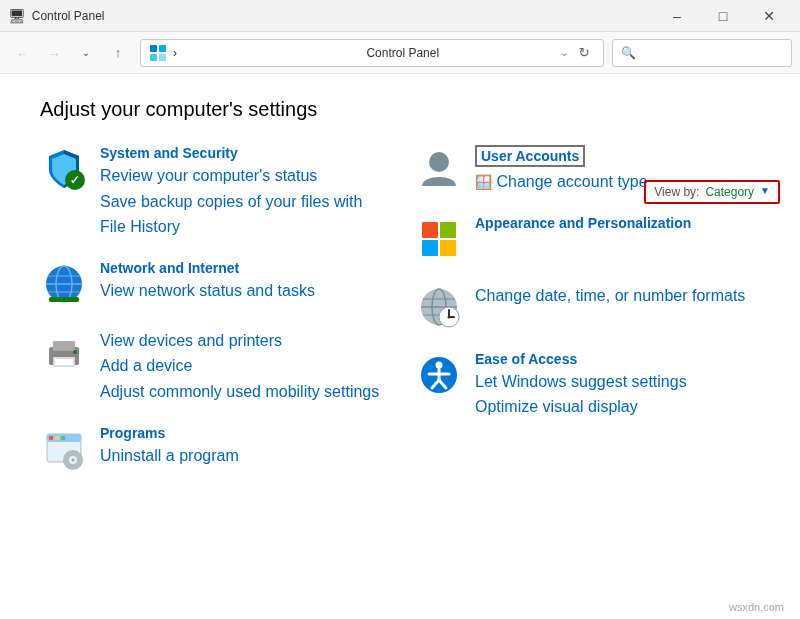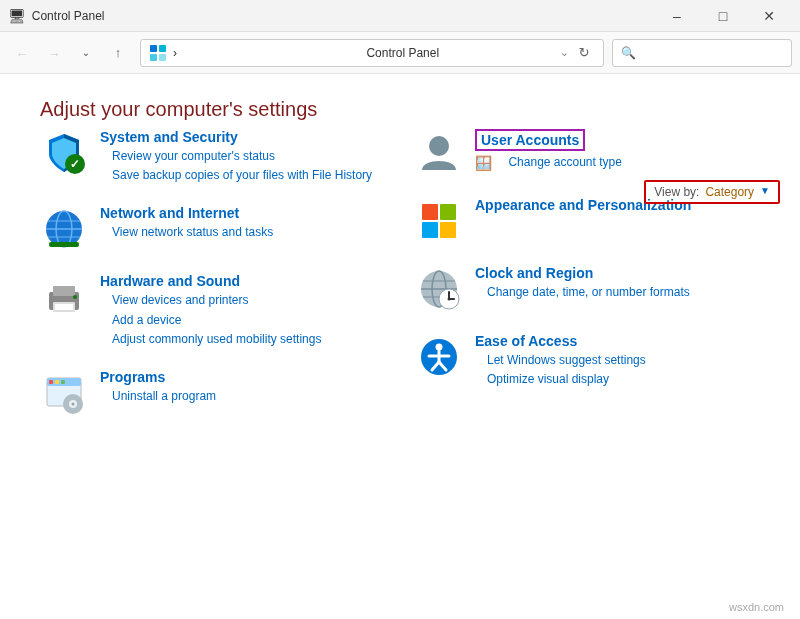--- a/index.html
+++ b/index.html
@@ -129,39 +129,39 @@
     }
 
     
     .main-content {
       padding: 24px 40px;
       background: #fff;
     }
 
     .page-title {
       font-size: 20px;
-      color: #7f1d1d;
-      margin-bottom: 8px;
+      color: #000000;
+      margin-bottom: 24px;
       font-weight: 400;
     }
 
     .view-by {
       position: absolute;
       top: 106px;
       right: 20px;
       display: flex;
       align-items: flex-start;
       gap: 6px;
       font-size: 12px;
       border: 2px solid #cc0000;
       padding: 3px 8px;
       border-radius: 2px;
     }
     .view-by-label { color: #555; }
-    .view-by-value { color: #a16207; font-weight: 500; }
+    .view-by-value { color: #15803d; font-weight: 500; }
     .view-by-chevron { color: #0067c0; font-size: 10px; }
 
     .settings-grid {
       display: grid;
       grid-template-columns: 1fr 1fr;
       gap: 0;
       column-gap: 30px;
     }
 
     .setting-item {
@@ -185,32 +185,31 @@
     .setting-title {
       color: #0067c0;
       font-size: 14px;
       font-weight: 700;
       cursor: pointer;
       text-decoration: none;
       display: block;
       margin-bottom: 2px;
     }
     .setting-title.highlighted {
-      border: 2px solid #a21caf;
+      border: 2px solid #737373;
       padding: 1px 4px;
       display: inline-block;
     }
 
     .setting-link {
       color: #0067c0;
-      font-size: 12px;
+      font-size: 16px;
       cursor: pointer;
       display: block;
       line-height: 1.6;
-      margin-left: 12px;
     }
 
     .watermark {
       position: fixed;
       bottom: 6px;
       right: 16px;
       font-size: 11px;
       color: #aaa;
     }
   </style>
@@ -311,21 +310,20 @@
           <svg width="46" height="46" viewBox="0 0 46 46">
 
             <rect x="8" y="18" width="30" height="18" rx="2" fill="#888"></rect>
             <rect x="12" y="12" width="22" height="10" rx="1" fill="#aaa"></rect>
             <rect x="12" y="28" width="22" height="10" rx="1" fill="#ddd"></rect>
             <circle cx="34" cy="23" r="2" fill="#107c10"></circle>
             <rect x="14" y="30" width="18" height="6" rx="0" fill="white"></rect>
           </svg>
         </div>
         <div class="setting-info">
-          <a class="setting-title">Hardware and Sound</a>
           <a class="setting-link">View devices and printers</a>
           <a class="setting-link">Add a device</a>
           <a class="setting-link">Adjust commonly used mobility settings</a>
         </div>
       </div>
 
       <div class="setting-item">
         <div class="setting-icon">
           <svg width="46" height="46" viewBox="0 0 46 46">
 
@@ -392,21 +390,20 @@
             <line x1="7" y1="15" x2="39" y2="15" stroke="#78909c" stroke-width="1"></line>
             <line x1="7" y1="31" x2="39" y2="31" stroke="#78909c" stroke-width="1"></line>
 
             <circle cx="33" cy="33" r="10" fill="white" stroke="#90a4ae" stroke-width="1"></circle>
             <line x1="33" y1="33" x2="33" y2="26" stroke="#333" stroke-width="2" stroke-linecap="round"></line>
             <line x1="33" y1="33" x2="38" y2="33" stroke="#333" stroke-width="2" stroke-linecap="round"></line>
             <circle cx="33" cy="33" r="1.5" fill="#333"></circle>
           </svg>
         </div>
         <div class="setting-info">
-          <a class="setting-title">Clock and Region</a>
           <a class="setting-link">Change date, time, or number formats</a>
         </div>
       </div>
 
       <div class="setting-item">
         <div class="setting-icon">
           <svg width="46" height="46" viewBox="0 0 46 46">
 
             <circle cx="23" cy="23" r="18" fill="#0078d7"></circle>
 

